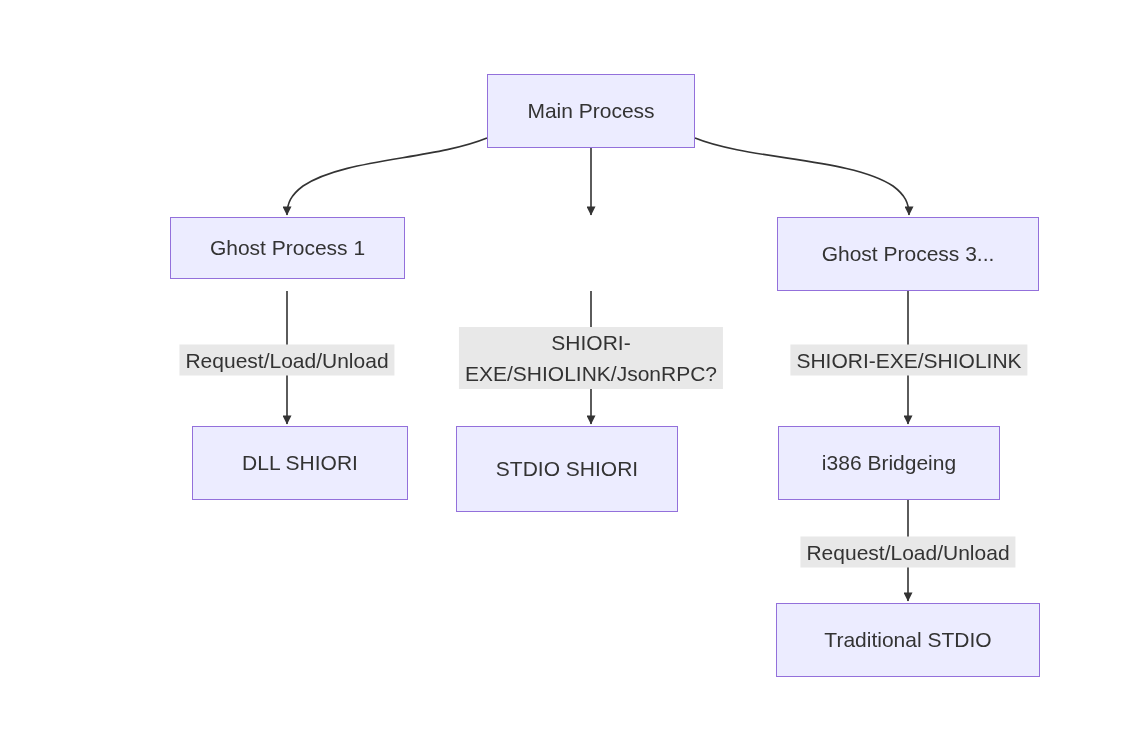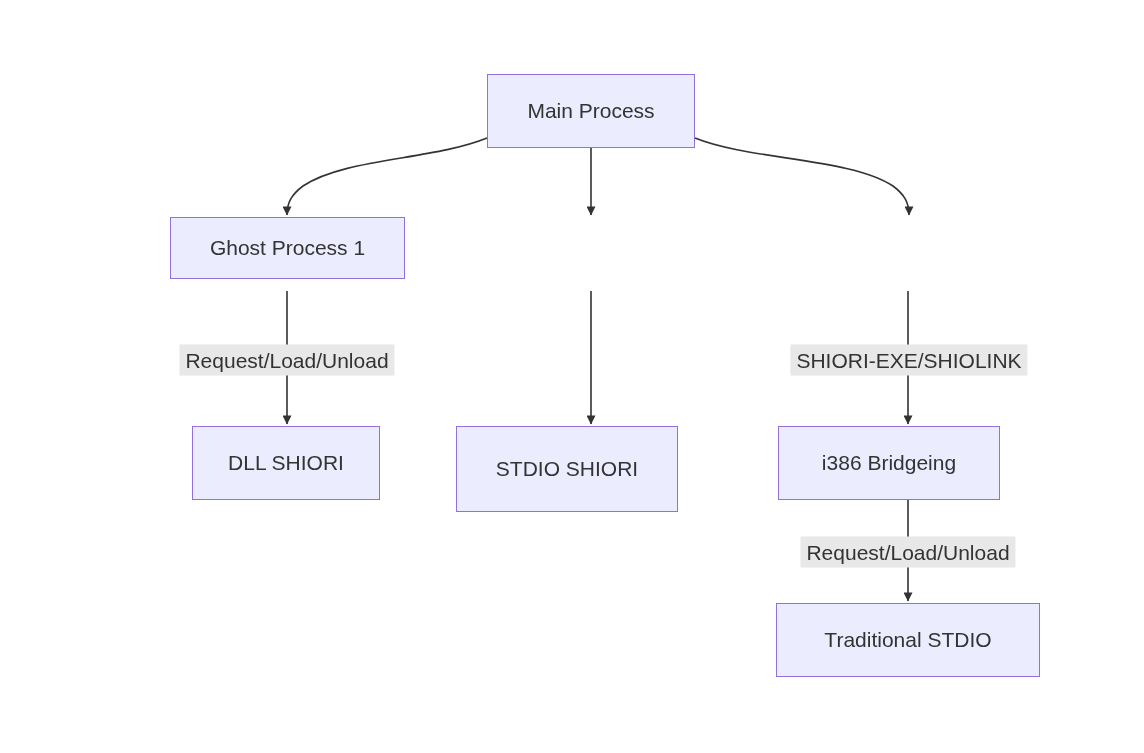--- a/index.html
+++ b/index.html
@@ -82,41 +82,48 @@
 
   <div class="node" style="left:487px; top:74px; width:208px; height:74px">
     <span>Main Process</span>
   </div>
 
   <div class="node" style="left:170px; top:217px; width:235px; height:62px">
     <span>Ghost Process 1</span>
   </div>
 
 
+  <div class="node" style="left:777px; top:217px; width:262px; height:74px">
+    <span>Ghost Process 3...</span>
+  </div>
 
-  <div class="node" style="left:192px; top:426px; width:188px; height:74px">
+  <div class="node" style="left:192px; top:426px; width:216px; height:74px">
     <span>DLL SHIORI</span>
   </div>
 
   <div class="node" style="left:456px; top:426px; width:222px; height:86px">
     <span>STDIO SHIORI</span>
   </div>
 
   <div class="node" style="left:778px; top:426px; width:222px; height:74px">
     <span>i386 Bridgeing</span>
   </div>
 
   <div class="node" style="left:776px; top:603px; width:264px; height:74px">
     <span>Traditional STDIO</span>
   </div>
 
   <div class="edge-label" style="left:287px; top:360px">
     <span class="lbl-line">Request/Load/Unload</span>
   </div>
 
+  <div class="edge-label" style="left:591px; top:358px">
+    <span class="lbl-line">SHIORI-</span>
+    <span class="lbl-line">EXE/SHIOLINK/JsonRPC?</span>
+  </div>
 
   <div class="edge-label" style="left:909px; top:360px">
     <span class="lbl-line">SHIORI-EXE/SHIOLINK</span>
   </div>
 
   <div class="edge-label" style="left:908px; top:552px">
     <span class="lbl-line">Request/Load/Unload</span>
   </div>
 
 </div>

